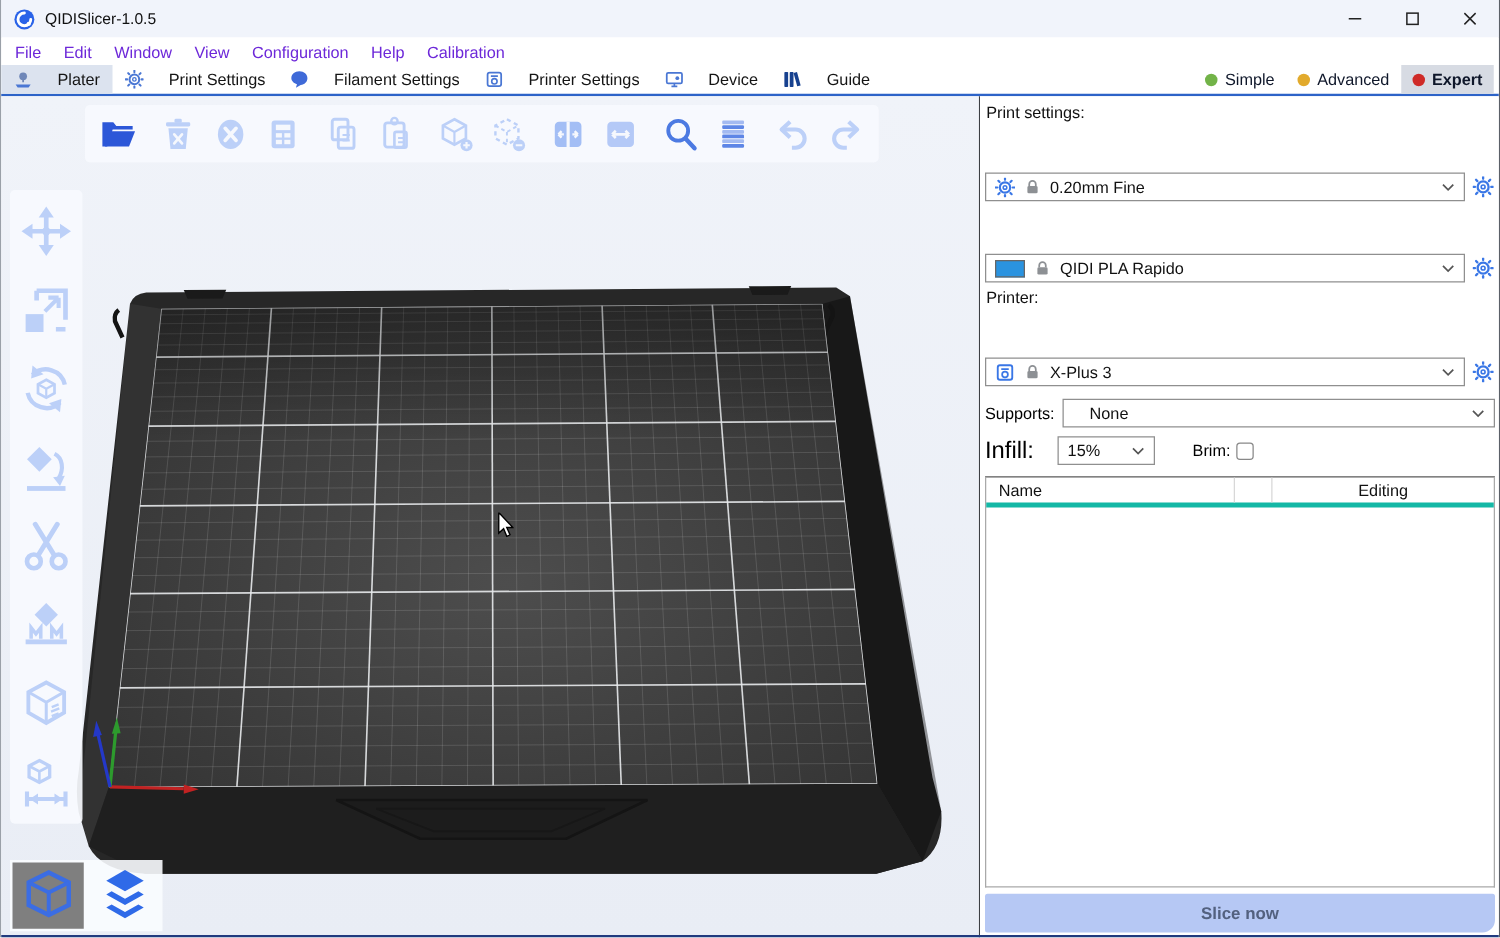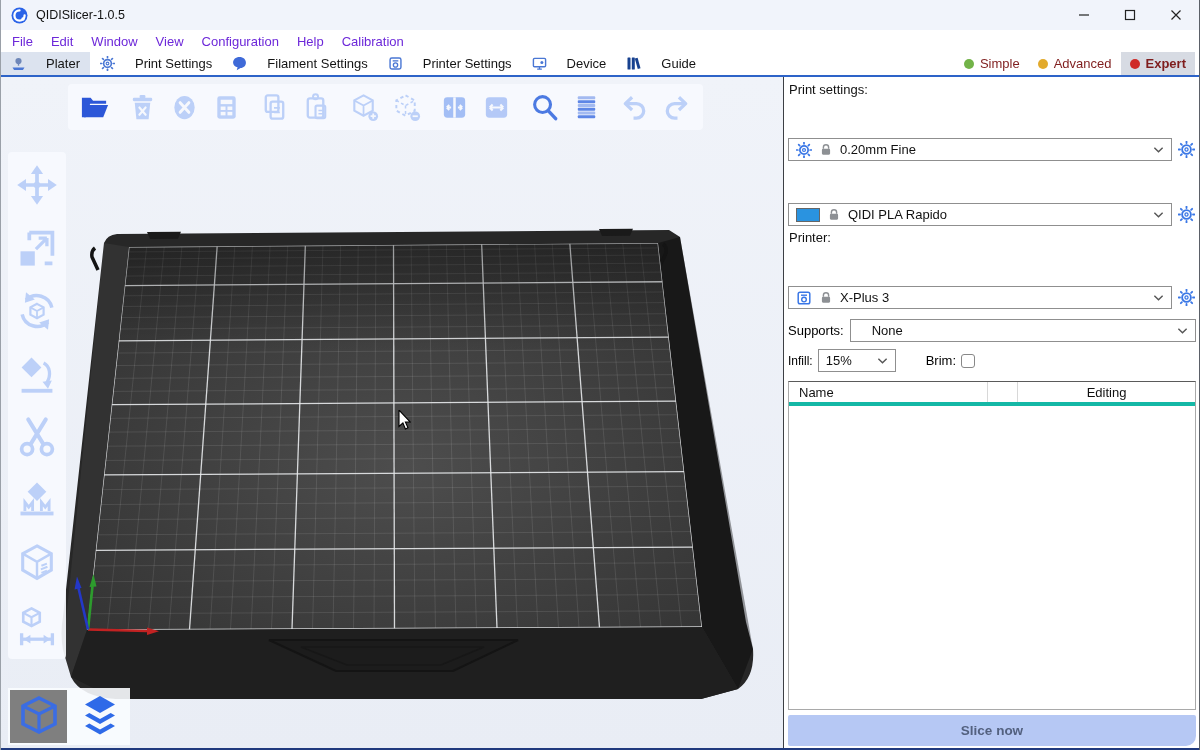--- a/index.html
+++ b/index.html
@@ -18,21 +18,21 @@
   
   .menubar{height:22px;background:#fff;display:flex;align-items:center;padding-left:2px;}
   .mi{font-size:13px;color:#6d28d9;padding:0 9px;cursor:default;}
 
   
   .tabbar{height:25px;background:#fff;border-bottom:2px solid #2d63c8;display:flex;align-items:stretch;}
   .tab{display:flex;align-items:center;gap:20px;padding:0 10px;font-size:13px;color:#141414;background:none;border:none;}
   .tab.active{background:#dce3ef;}
   .tab svg{width:15px;height:15px;}
   .modes{margin-left:auto;display:flex;align-items:stretch;padding-right:4px;}
-  .mode{display:flex;align-items:center;gap:6px;padding:0 9px;font-size:13px;color:#7f1d1d;background:none;border:none;}
+  .mode{display:flex;align-items:center;gap:6px;padding:0 9px;font-size:13px;color:#0f172a;background:none;border:none;}
   .mode.active{background:#d7dbe3;font-weight:bold;}
   .dot{width:10px;height:10px;border-radius:50%;display:inline-block;}
 
   
   .main{display:flex;height:673px;}
   .viewport{position:relative;flex:1;background:linear-gradient(#f0f3f9,#e9edf5);overflow:hidden;}
   #bed{position:absolute;left:0;top:0;}
 
   
   .tbar-top{position:absolute;left:67px;top:7px;height:46px;display:flex;align-items:center;gap:1px;padding:0 6px;background:rgba(247,250,254,.92);border-radius:4px;}
@@ -64,21 +64,21 @@
   .combo .chev{width:11px;height:8px;color:#555;flex:0 0 auto;}
   .swatch{width:24px;height:14px;border:1px solid #666;flex:0 0 auto;}
   .printer-ic{width:16px;height:16px;color:#3a77e6;flex:0 0 auto;}
   .gear-btn{width:20px;height:22px;background:none;border:none;display:flex;align-items:center;justify-content:center;color:#3a77e6;flex:0 0 auto;}
   .gear-btn svg{width:17px;height:17px;}
 
   .supports-row{display:flex;align-items:center;margin:7px 0 0;}
   .supports-row .lbl{font-size:13px;margin-right:6px;}
   .supports-row .combo{height:23px;}
   .infill-row{display:flex;align-items:center;margin:7px 0 0;}
-  .infill-row .lbl{font-size:12px;margin-right:5px;}
+  .infill-row .lbl{font-size:19px;margin-right:19px;}
   .combo.small{flex:0 0 78px;}
   .brim-lbl{font-size:13px;margin-left:30px;margin-right:5px;}
   .checkbox{width:14px;height:14px;border:1px solid #888;border-radius:3px;background:#fff;display:inline-block;}
 
   .objects-table{flex:1;margin-top:9px;border:1px solid #a9a9a9;border-top-color:#5a5a5a;display:flex;flex-direction:column;background:#fff;}
   .thead{display:grid;grid-template-columns:198px 30px 1fr;height:24px;align-items:center;border-bottom:4px solid #14b8a6;}
   .thead .th{font-size:13px;color:#111;height:100%;display:flex;align-items:center;}
   .thead .th:first-child{padding-left:10px;}
   .thead .th:nth-child(2),.thead .th:nth-child(3){border-left:1px solid #d8d8d8;}
   .thead .th:nth-child(3){justify-content:center;}

